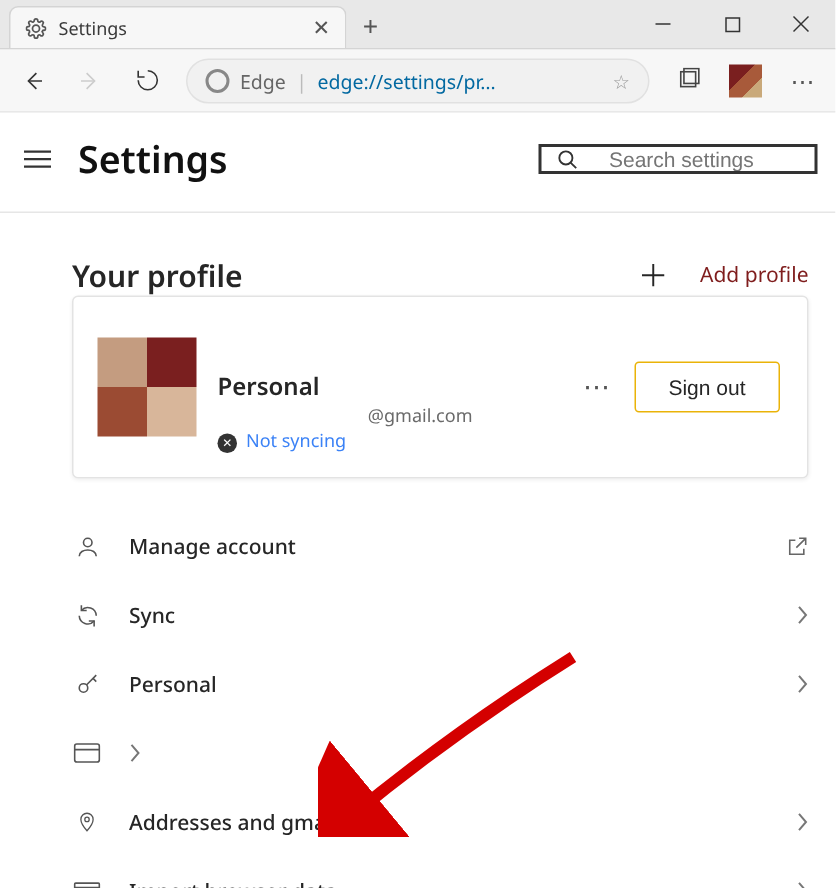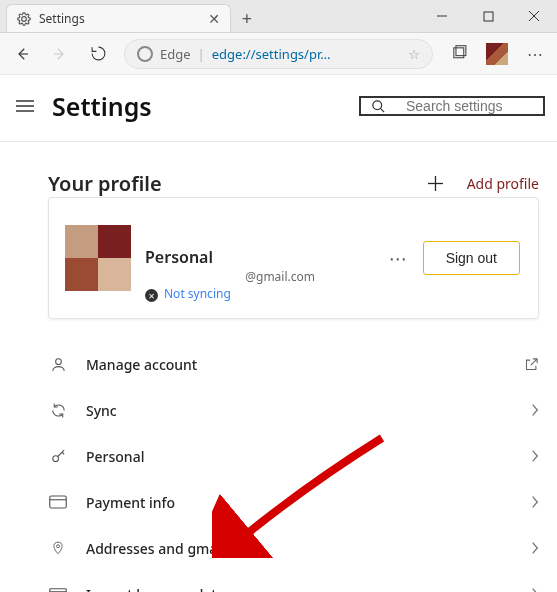--- a/index.html
+++ b/index.html
@@ -362,21 +362,20 @@
           </svg>
         </span>
       </div>
       <div class="list-item">
         <span class="li-icon">
           <svg width="18" height="14" viewBox="0 0 24 18">
             <rect x="1" y="1" width="22" height="16" rx="2" fill="none" stroke="#555" stroke-width="1.5"></rect>
             <line x1="1" y1="6" x2="23" y2="6" stroke="#555" stroke-width="1.5"></line>
           </svg>
         </span>
-        <span class="li-label">Payment info</span>
         <span class="chev">
           <svg width="8" height="14" viewBox="0 0 10 18">
             <path d="M2 2l6 7-6 7" fill="none" stroke="#777" stroke-width="1.7"></path>
           </svg>
         </span>
       </div>
       <div class="list-item">
         <span class="li-icon">
           <svg width="14" height="18" viewBox="0 0 24 24">
             <path d="M12 2a7 7 0 00-7 7c0 5 7 13 7 13s7-8 7-13a7 7 0 00-7-7z" fill="none" stroke="#555" stroke-width="1.5"></path>

